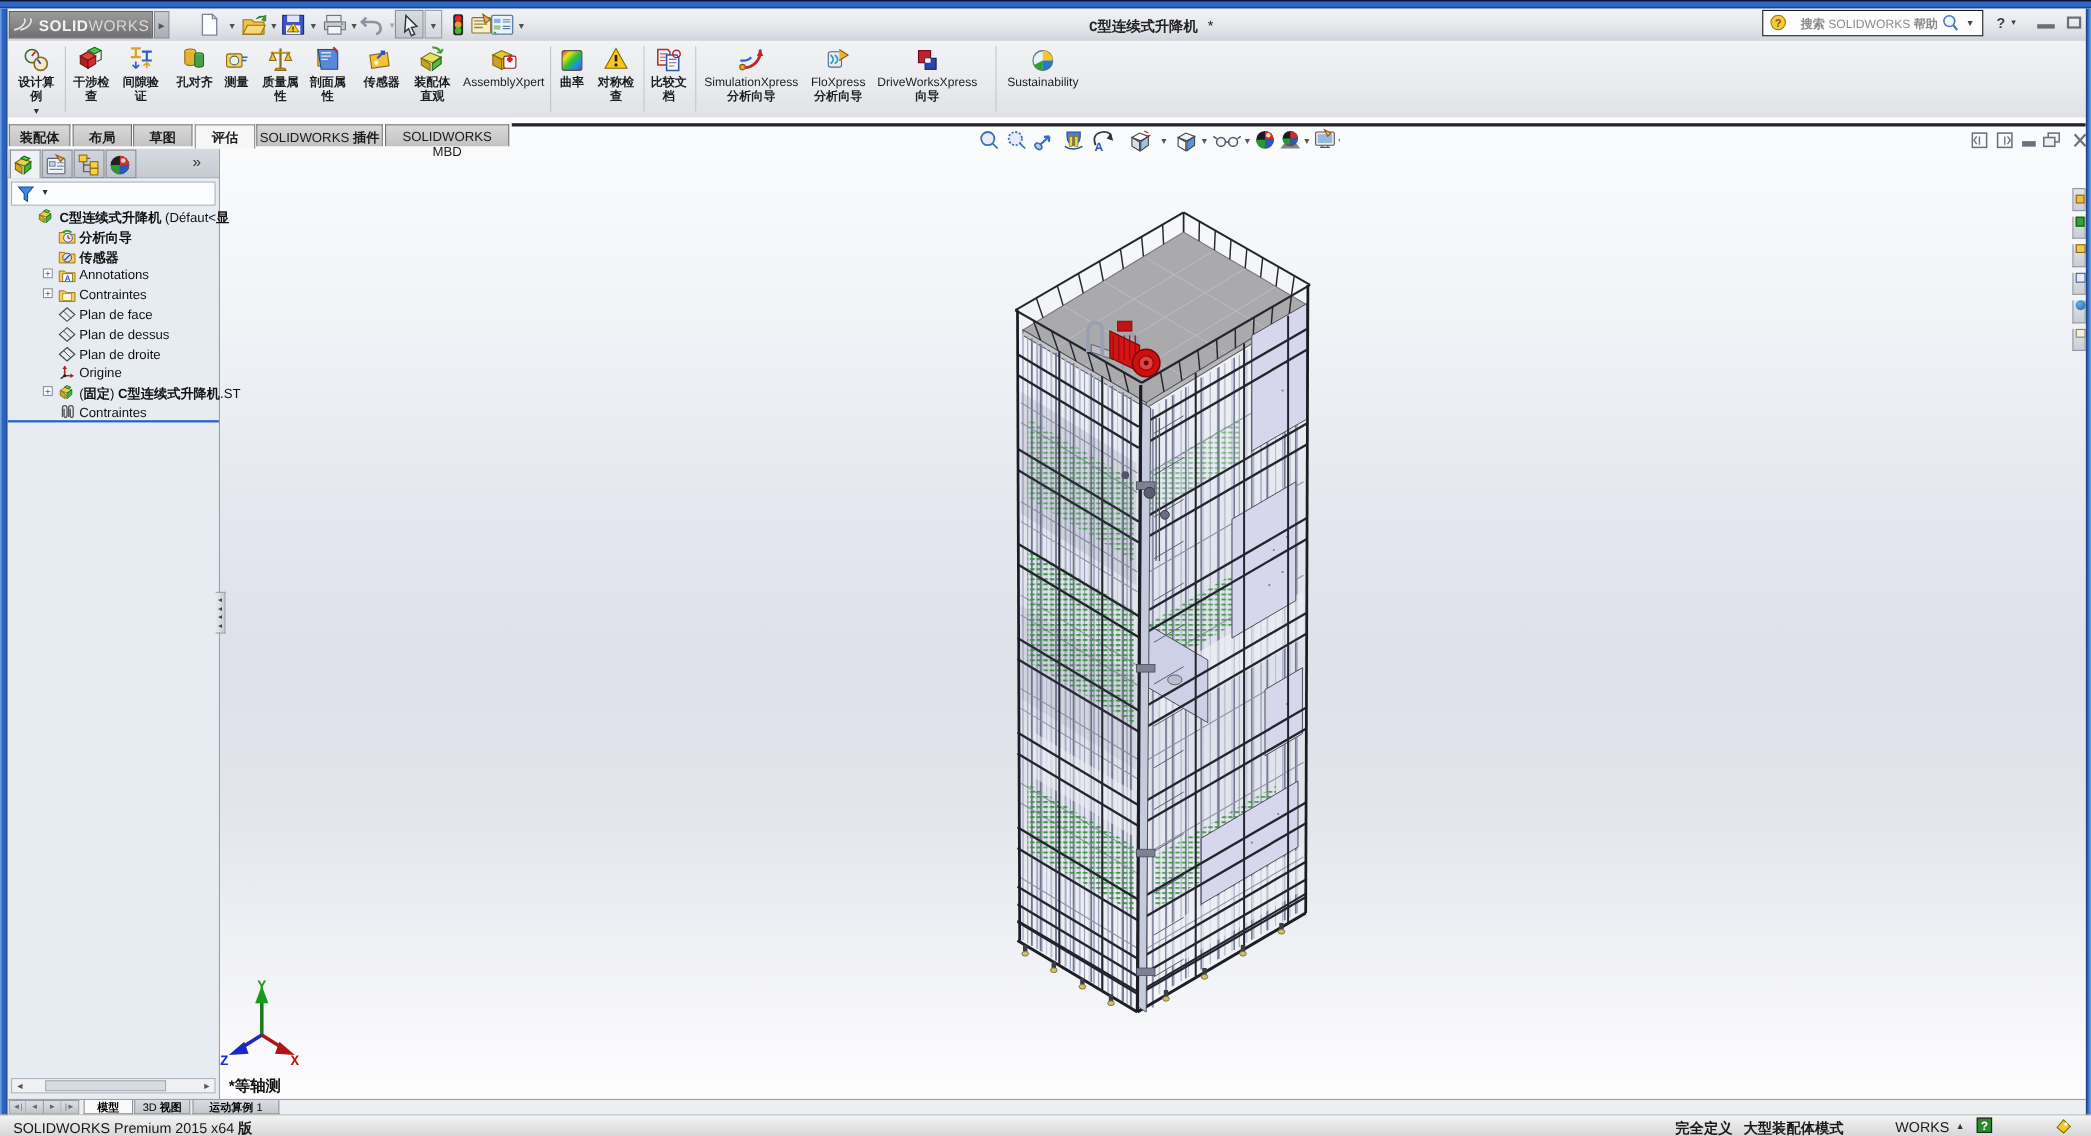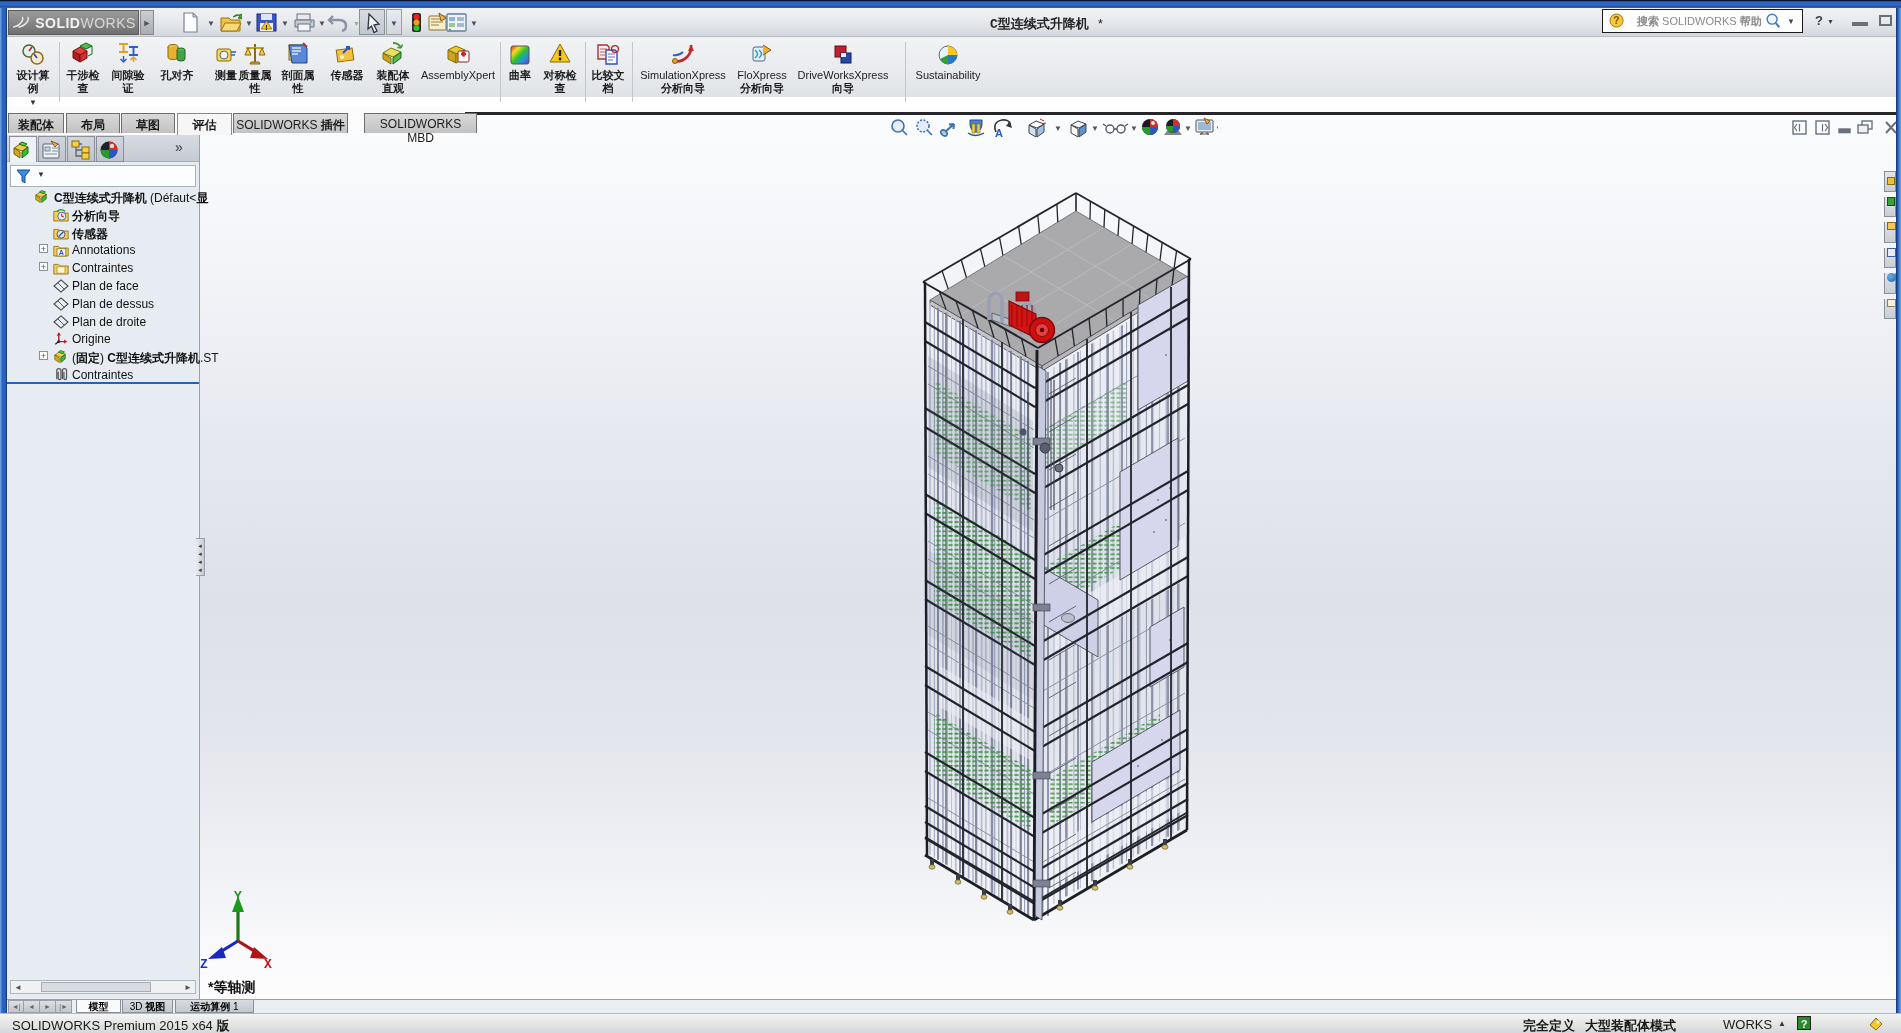--- a/index.html
+++ b/index.html
@@ -27,21 +27,21 @@
     background:linear-gradient(to bottom,#c9cdd3,#a8adb5);border:1px solid #888;
     color:#555;font-size:9px;display:flex;align-items:center;justify-content:center;}
   #doctitle{left:983px;top:7px;font-size:13px;color:#222;font-family:Liberation Mono, monospace;}
   .tbico{top:3px;width:23px;height:23px;}
   .dd{top:12px;width:8px;height:8px;color:#4a4f58;font-size:8px;line-height:8px;}
   
   #searchbox{left:1595px;top:1px;width:201px;height:24px;background:#fdfdfe;
     border:1px solid #1a1a1a;display:flex;align-items:center;}
   #searchbox .stext{color:#8a8a8a;font-size:12px;margin-left:6px;}
   
-  #ribbon{left:7px;top:37px;width:1889px;height:60px;
+  #ribbon{left:7px;top:37px;width:1889px;height:70px;
     background:linear-gradient(to bottom,#f2f3f5 0%,#e9ebee 55%,#dfe2e6 100%);}
   .rsep{top:5px;width:1px;height:60px;background:#c3c7cd;}
   .rbtn{top:4px;text-align:center;font-size:11px;color:#1c1c1c;line-height:13px;}
   .rbtn .ric{height:26px;display:flex;align-items:flex-end;justify-content:center;margin-bottom:2px;}
   
   #tabrow{left:7px;top:107px;width:458px;height:28px;background:#fcfcfd;z-index:5;}
   .ctab{top:6px;height:20px;border:1px solid #6e6e6e;border-bottom:none;
     background:linear-gradient(to bottom,#d9d9d9,#c2c2c2);
     font-size:12px;color:#1a1a1a;text-align:center;padding-top:3px;}
   .ctab.active{background:#f6f6f6;border-color:#8a8a8a;height:22px;z-index:3;}
@@ -201,21 +201,21 @@
     <div class="ric">
           <svg width="26" height="26" viewBox="0 0 26 26">
             <ellipse cx="9" cy="6" rx="5" ry="2.5" fill="#f0c040" stroke="#8a6a10"></ellipse>
             <path d="M4 6 v10 a5 2.5 0 0 0 10 0 v-10" fill="#e8b030" stroke="#8a6a10"></path>
             <ellipse cx="17" cy="9" rx="4" ry="2" fill="#60b860" stroke="#1a6a1a"></ellipse>
             <path d="M13 9 v9 a4 2 0 0 0 8 0 v-9" fill="#48a048" stroke="#1a6a1a"></path>
           </svg>
         </div>
     <span class="cjk">孔对齐</span>
   </div>
-  <div class="abs rbtn" style="left:189px;width:60px">
+  <div class="abs rbtn" style="left:178px;width:60px">
     <div class="ric">
           <svg width="24" height="24" viewBox="0 0 24 24">
             <rect x="3" y="6" width="14" height="12" rx="2" fill="#f7d858" stroke="#8a6a10"></rect>
             <circle cx="10" cy="12" r="4" fill="#eef2f6" stroke="#5a6a7a"></circle>
             <path d="M17 9 h5 M17 12 h4" stroke="#3060c0" stroke-width="1.4"></path>
           </svg>
         </div>
     <span class="cjk">测量</span>
   </div>
   <div class="abs rbtn" style="left:208px;width:80px">
@@ -362,21 +362,21 @@
     Sustainability
   </div>
 </div>
   </div>
 <div class="abs" id="tabrow">
   <div class="abs ctab" style="left:1px;width:56px"><span class="cjk">装配体</span></div>
   <div class="abs ctab" style="left:59px;width:54px"><span class="cjk">布局</span></div>
   <div class="abs ctab" style="left:114px;width:54px"><span class="cjk">草图</span></div>
   <div class="abs ctab active" style="left:170px;width:55px"><span class="cjk">评估</span></div>
   <div class="abs ctab" style="left:226px;width:115px">SOLIDWORKS <span class="cjk">插件</span></div>
-  <div class="abs ctab" style="left:357px;width:113px">SOLIDWORKS MBD</div>
+  <div class="abs ctab" style="left:343px;width:113px">SOLIDWORKS MBD</div>
 </div>
 <div class="abs" id="vp-strip"></div>
 <div class="abs" id="viewport">
   <div class="abs" style="left:265px;top:-1px;width:1431px;height:2.5px;background:#26262a"></div>
   <svg class="abs" style="left:688px;top:3px" width="330" height="24" viewBox="0 0 330 24">
     <g stroke="#3a70b8" fill="none" stroke-width="1.6">
       <circle cx="10" cy="10" r="6" fill="#e4edf8"></circle>
         <path d="M14.5 14.5 L19 19"></path>
       <circle cx="35" cy="10" r="6" fill="#e4edf8" stroke-dasharray="2 1.5"></circle>
         <path d="M39.5 14.5 L44 19"></path>

